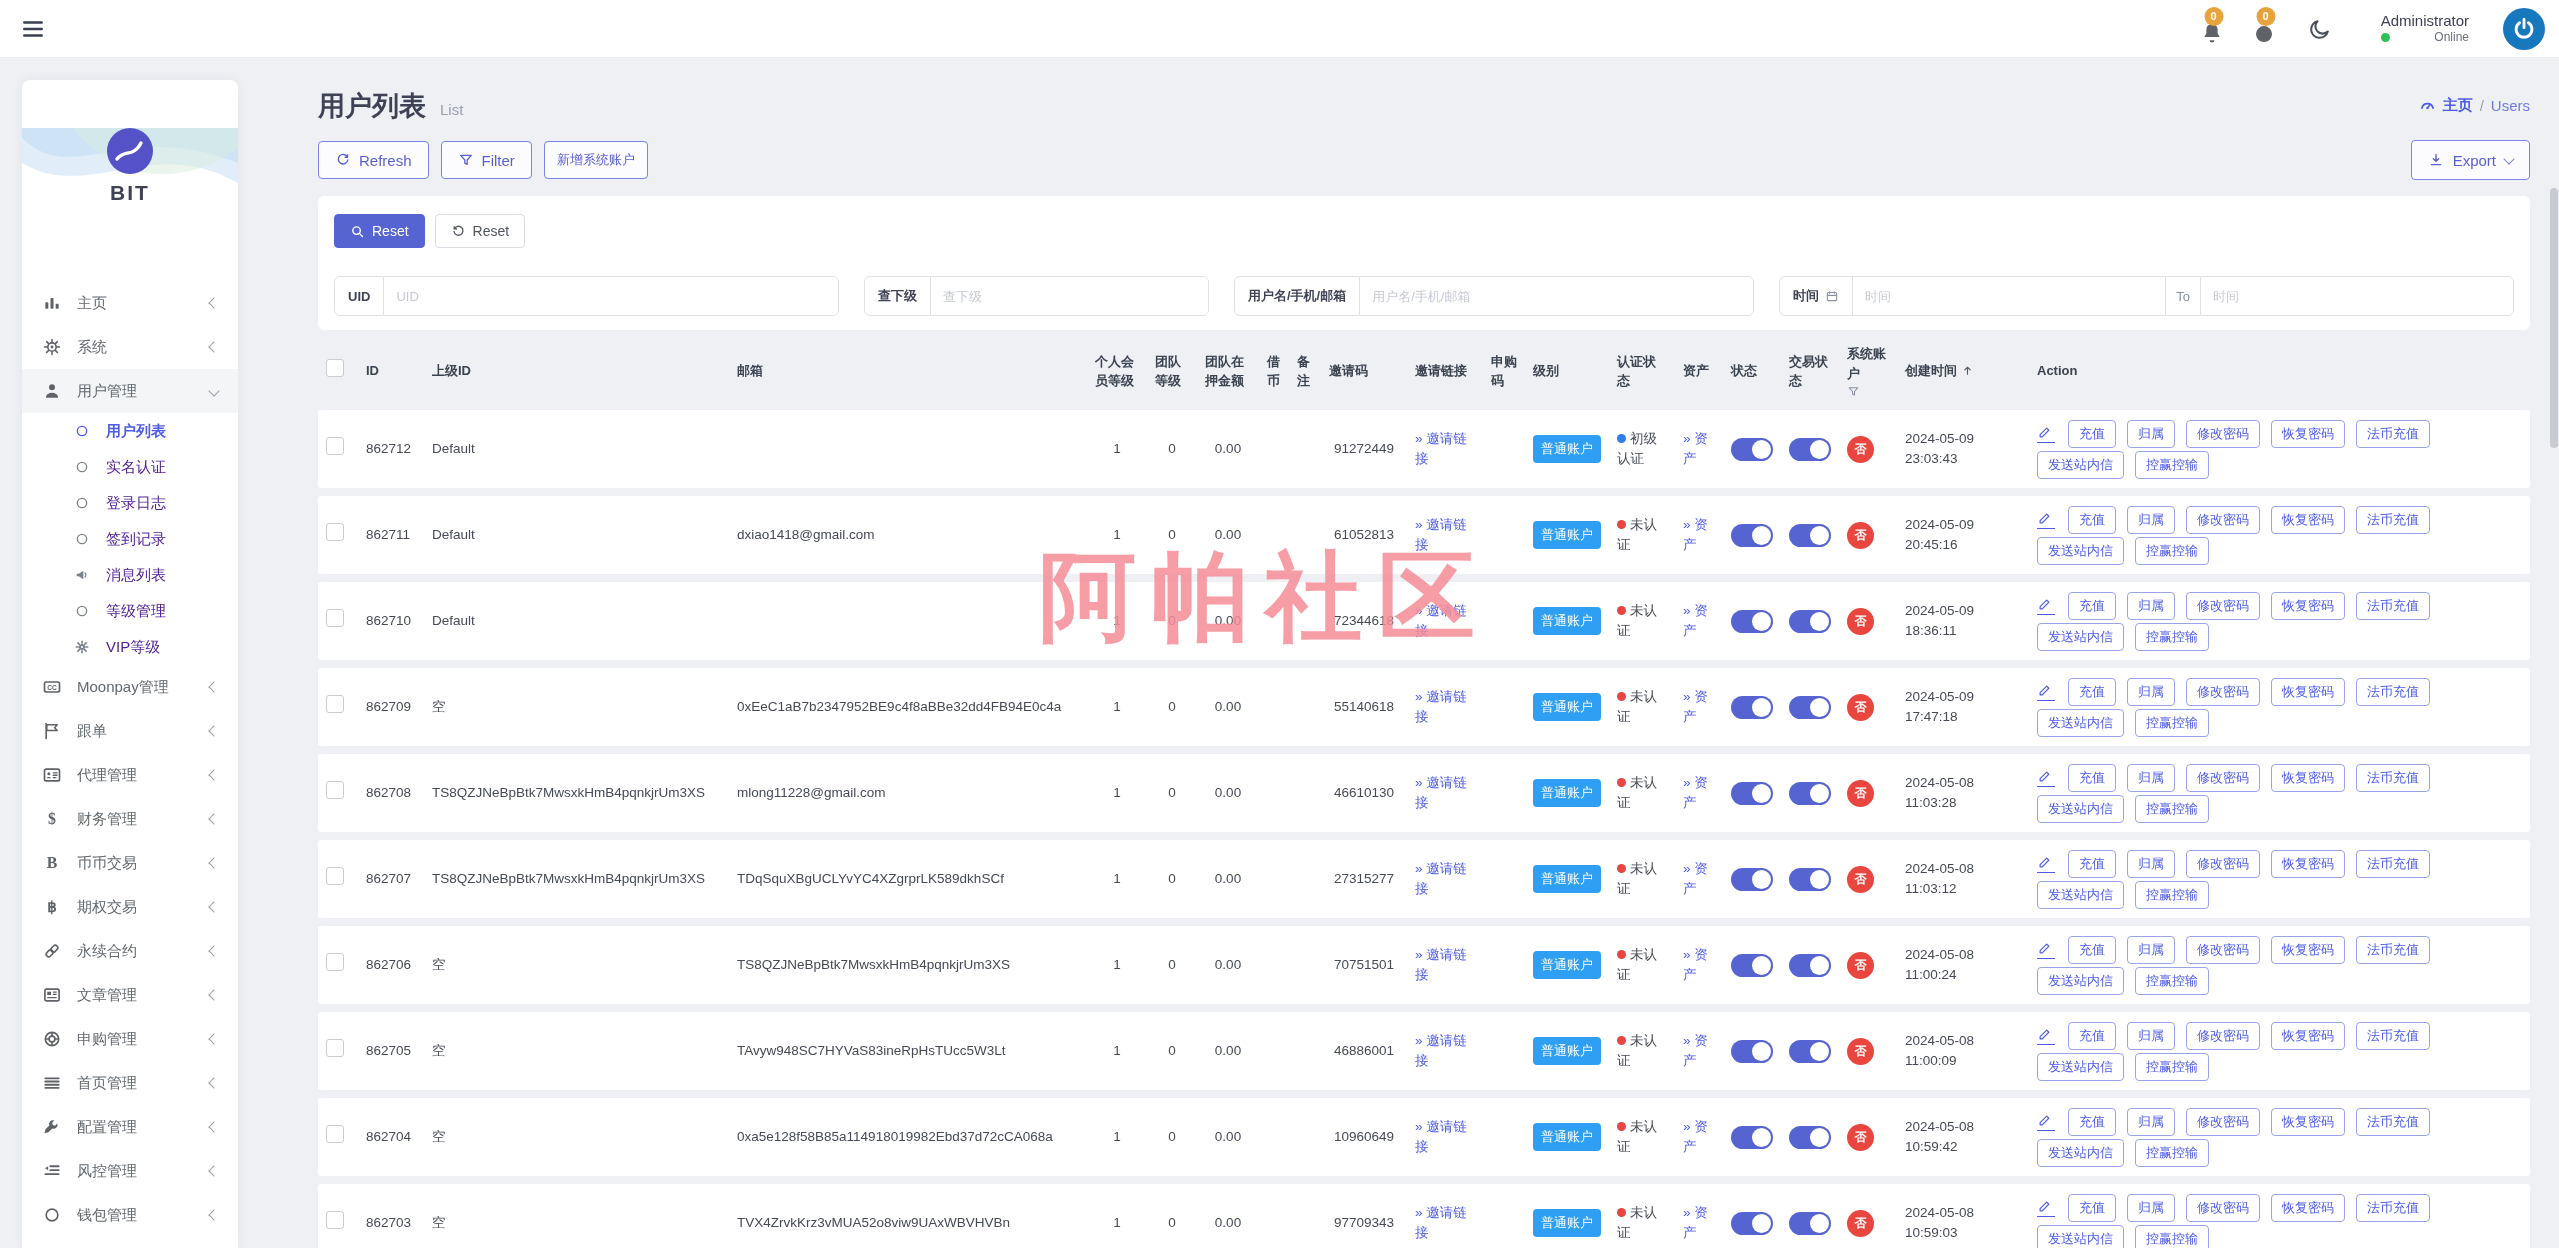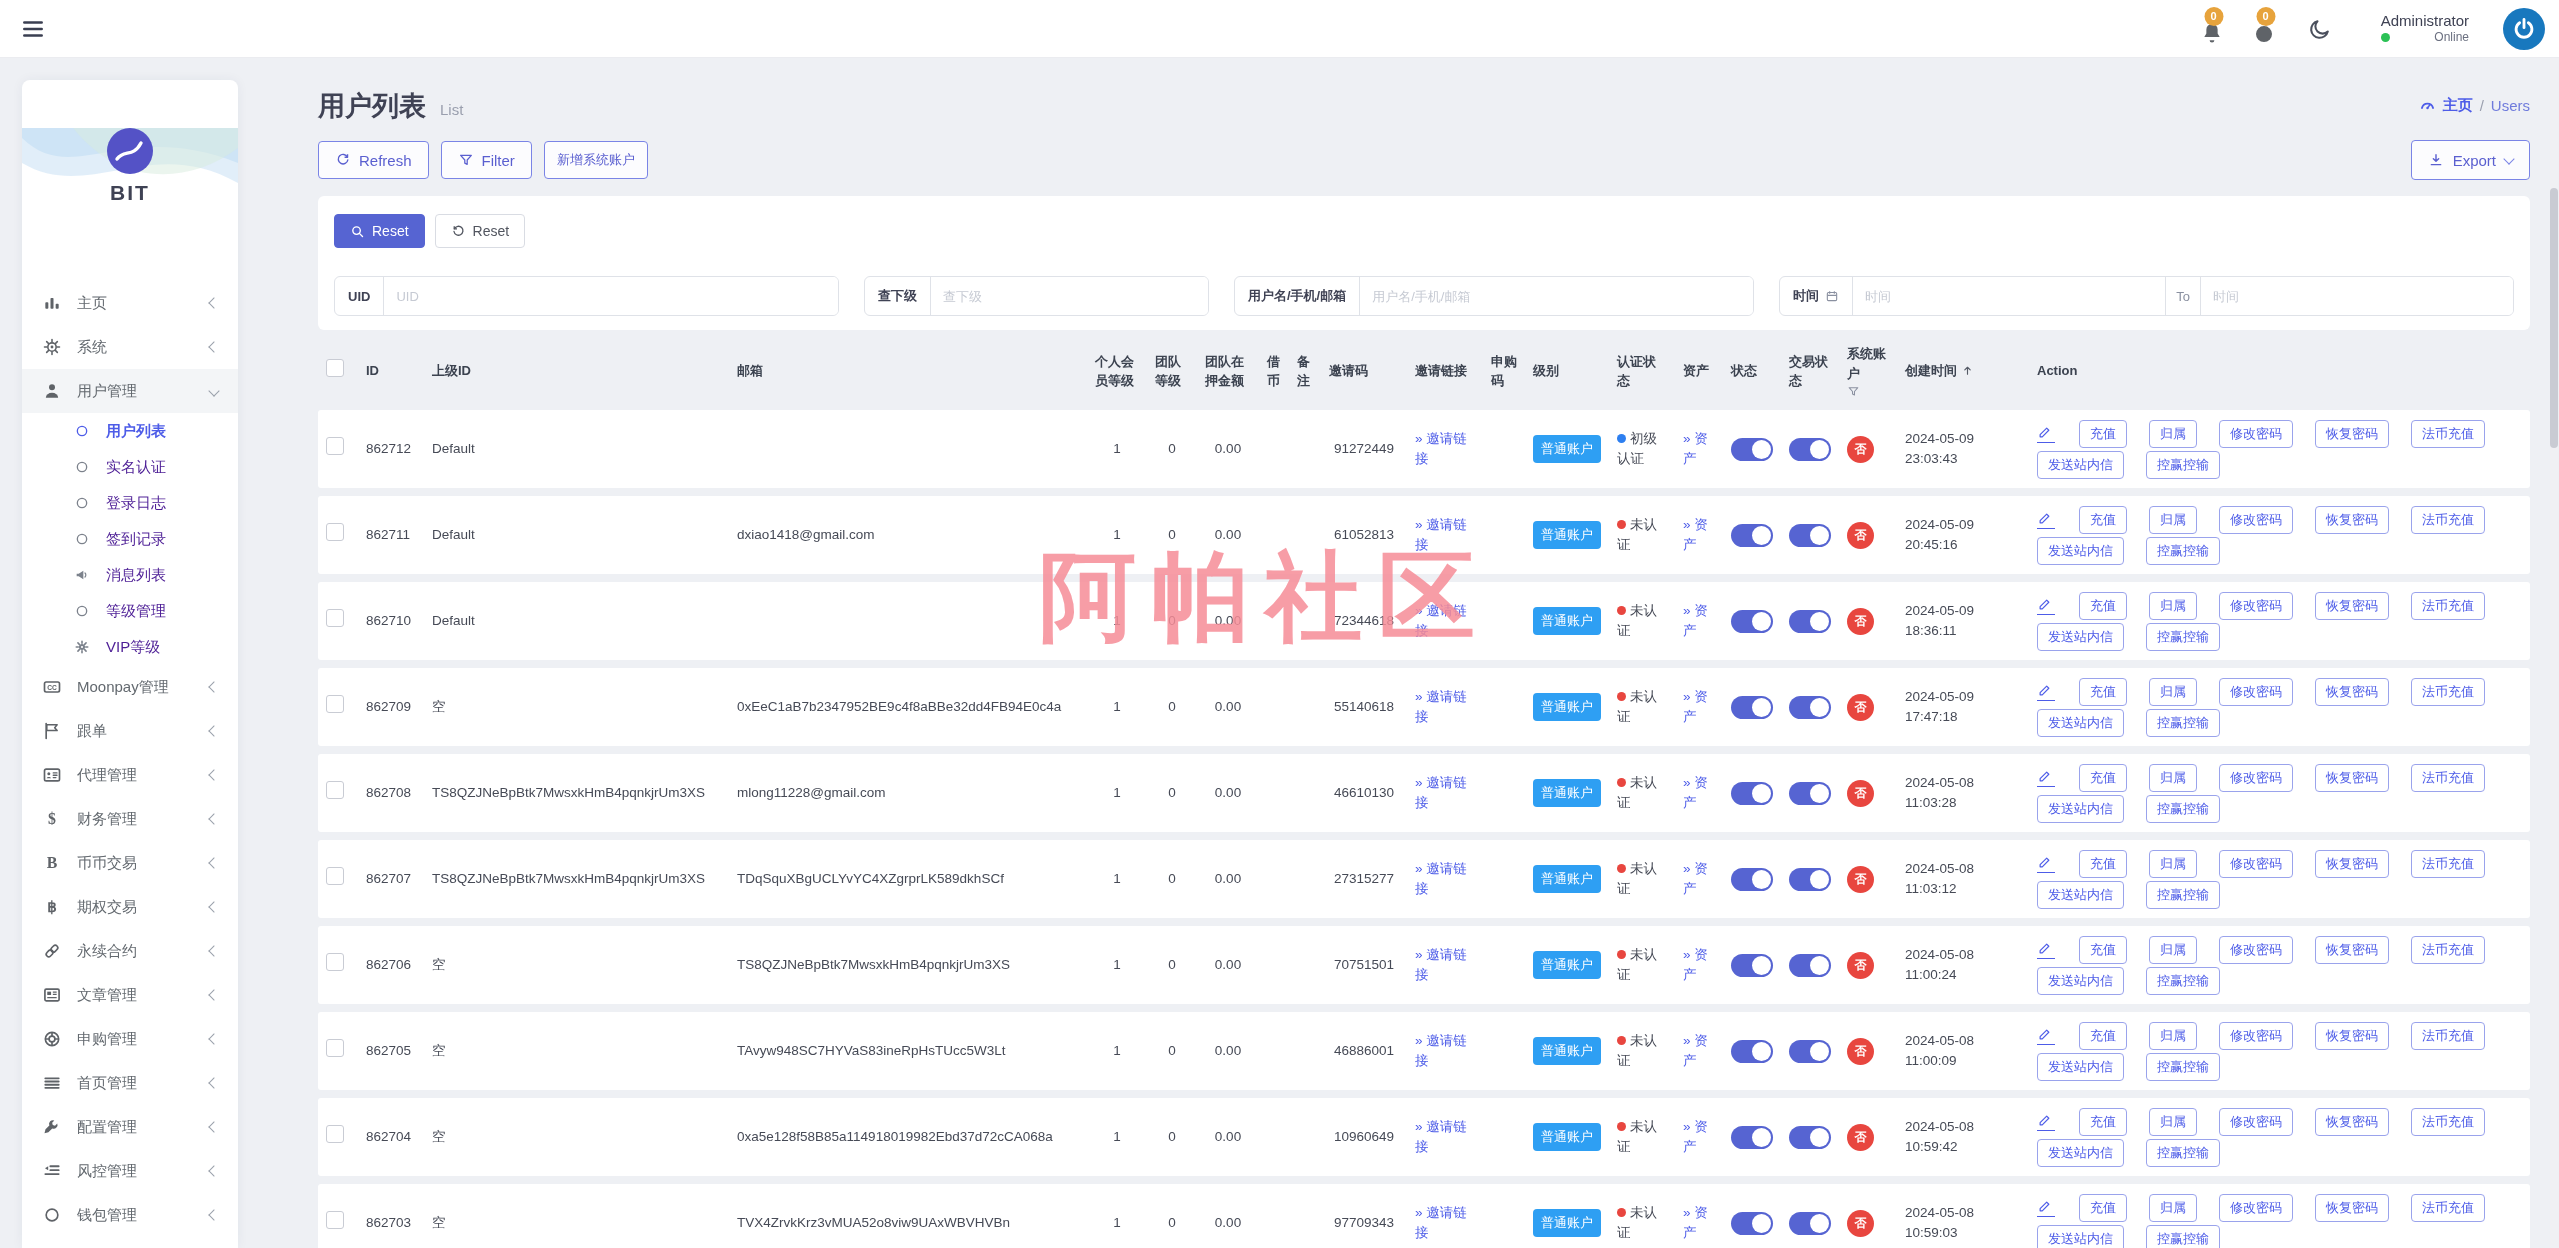--- a/index.html
+++ b/index.html
@@ -78,21 +78,21 @@
   .t-center{text-align:center}
   .link{color:#4d5ce8;cursor:pointer}
   .grade-badge{display:inline-block;background:#2e9ff3;color:#fff;font-size:13px;padding:4px 8px;border-radius:4px;white-space:nowrap}
   .auth-dot{width:9px;height:9px;border-radius:50%;display:inline-block;margin-right:4px}
   .auth-dot.blue{background:#2d7ff0}
   .auth-dot.red{background:#e8463f}
   .tgl{position:relative;display:inline-block;width:42px;height:23px;border-radius:12px;background:#5664d2;cursor:pointer;vertical-align:middle}
   .tgl .knob{position:absolute;top:2px;right:2px;width:19px;height:19px;border-radius:50%;background:#fff}
   .no-badge{display:inline-flex;align-items:center;justify-content:center;width:27px;height:27px;border-radius:50%;background:#e8463f;color:#fff;font-size:12px;font-weight:bold}
   .created{font-size:14px;color:#3f4254}
-  .act-row{display:flex;align-items:center;gap:22px;margin:3px 0;flex-wrap:nowrap}
+  .act-row{display:flex;align-items:center;gap:11px;margin:3px 0;flex-wrap:nowrap}
   .btn-act{background:#fff;border:1px solid #9aa3ec;border-radius:4px;color:#4d5ce8;font-size:13px;padding:4px 10px;cursor:pointer;white-space:nowrap}
   .edit-ic{width:18px;color:#4d5ce8;border-bottom:1.6px solid #4d5ce8;padding-bottom:2px;cursor:pointer;margin-right:2px}
   .edit-ic svg{width:15px;height:15px}
   .th-funnel{width:13px;height:13px;color:#8a90a0;margin-top:2px}
   .th-sort{width:13px;height:13px;color:#555a66;display:inline-block;vertical-align:-2px;margin-left:4px}
   
   .watermark{position:absolute;left:1005px;top:548px;width:520px;text-align:center;z-index:50;pointer-events:none;line-height:1}
   .wm1{font-size:97px;font-weight:bold;letter-spacing:16px;color:rgba(246,140,151,.85);white-space:nowrap}
   .wm2{font-size:62px;font-weight:bold;letter-spacing:2px;color:rgba(125,207,242,.9);margin-top:8px;white-space:nowrap}
   

